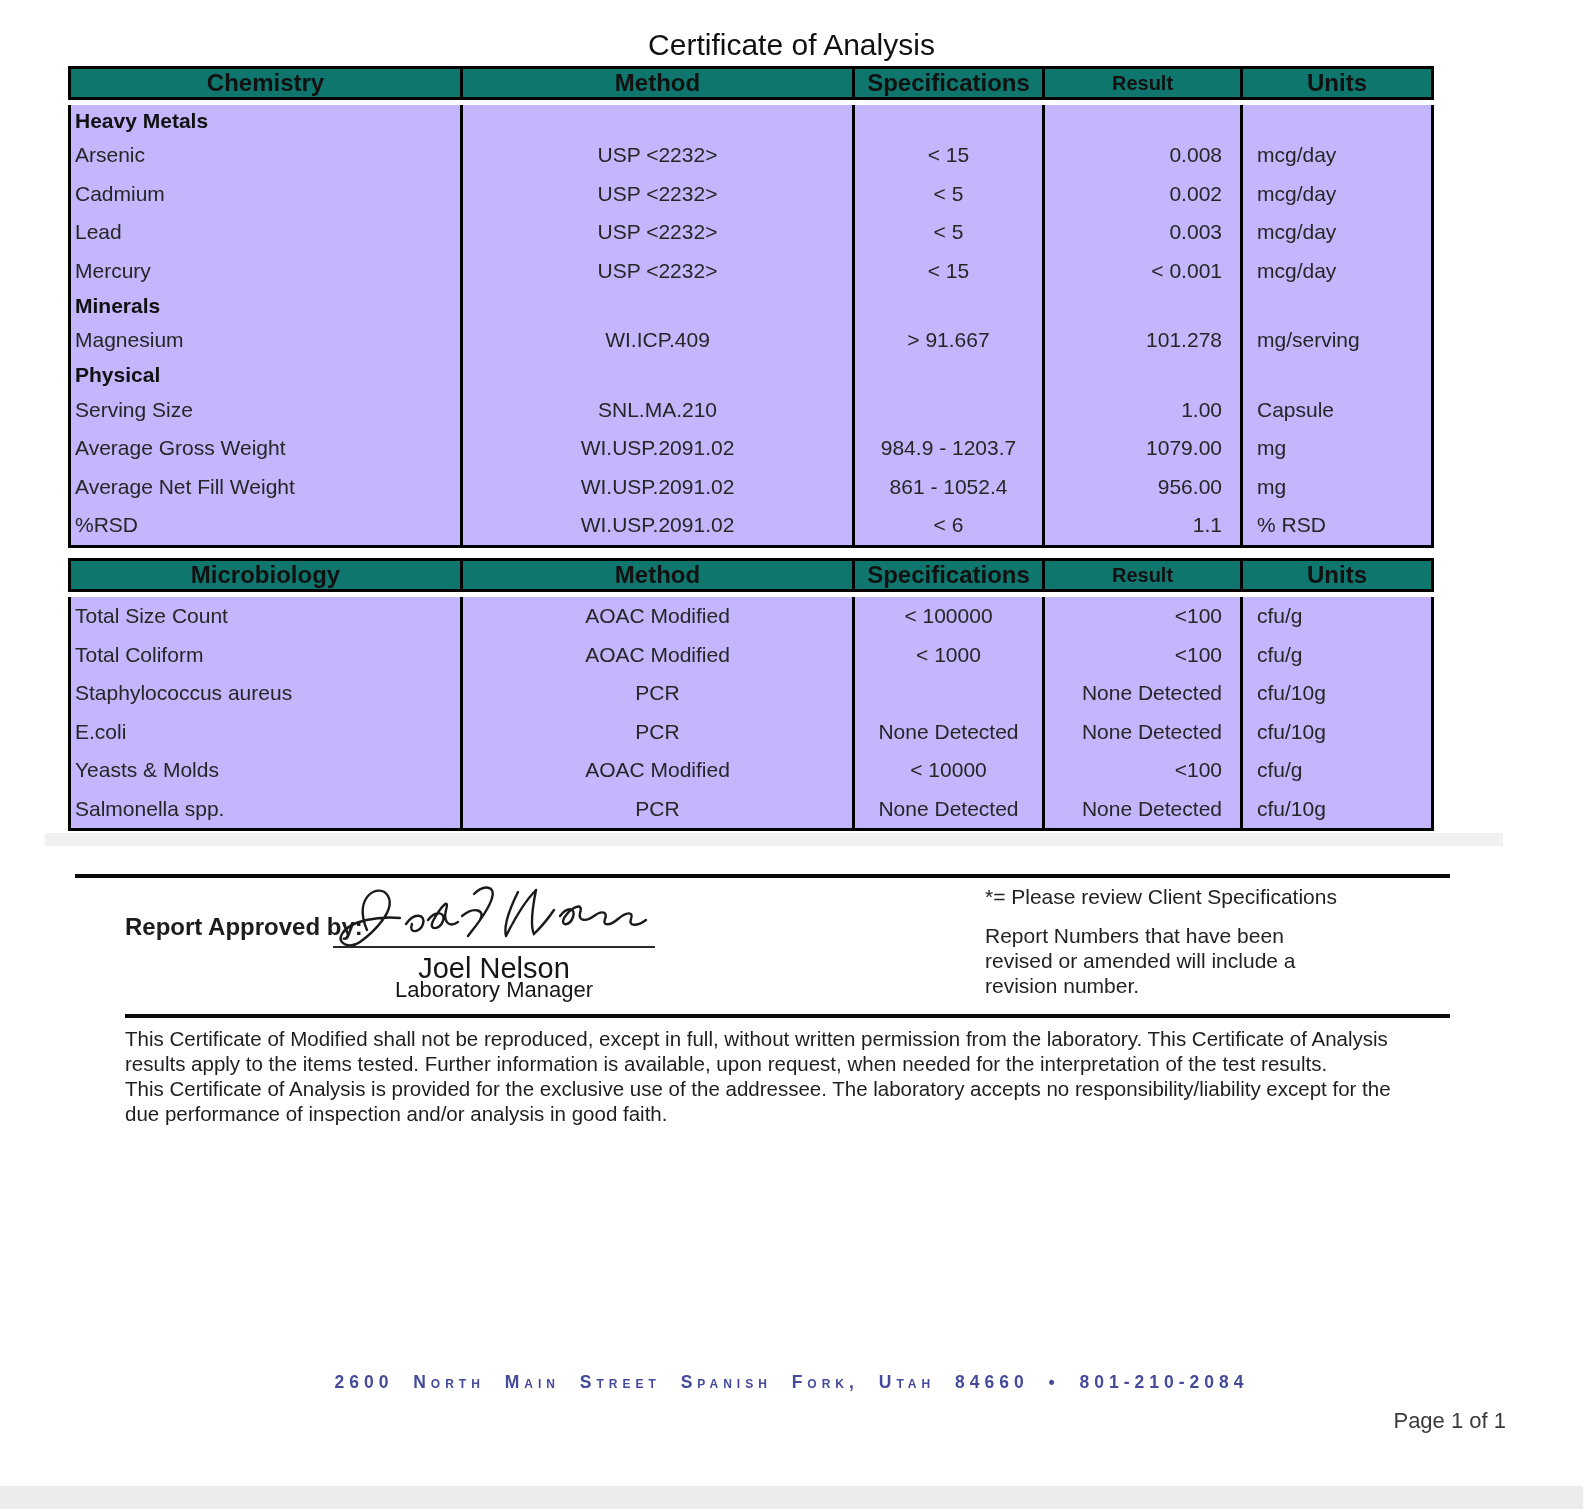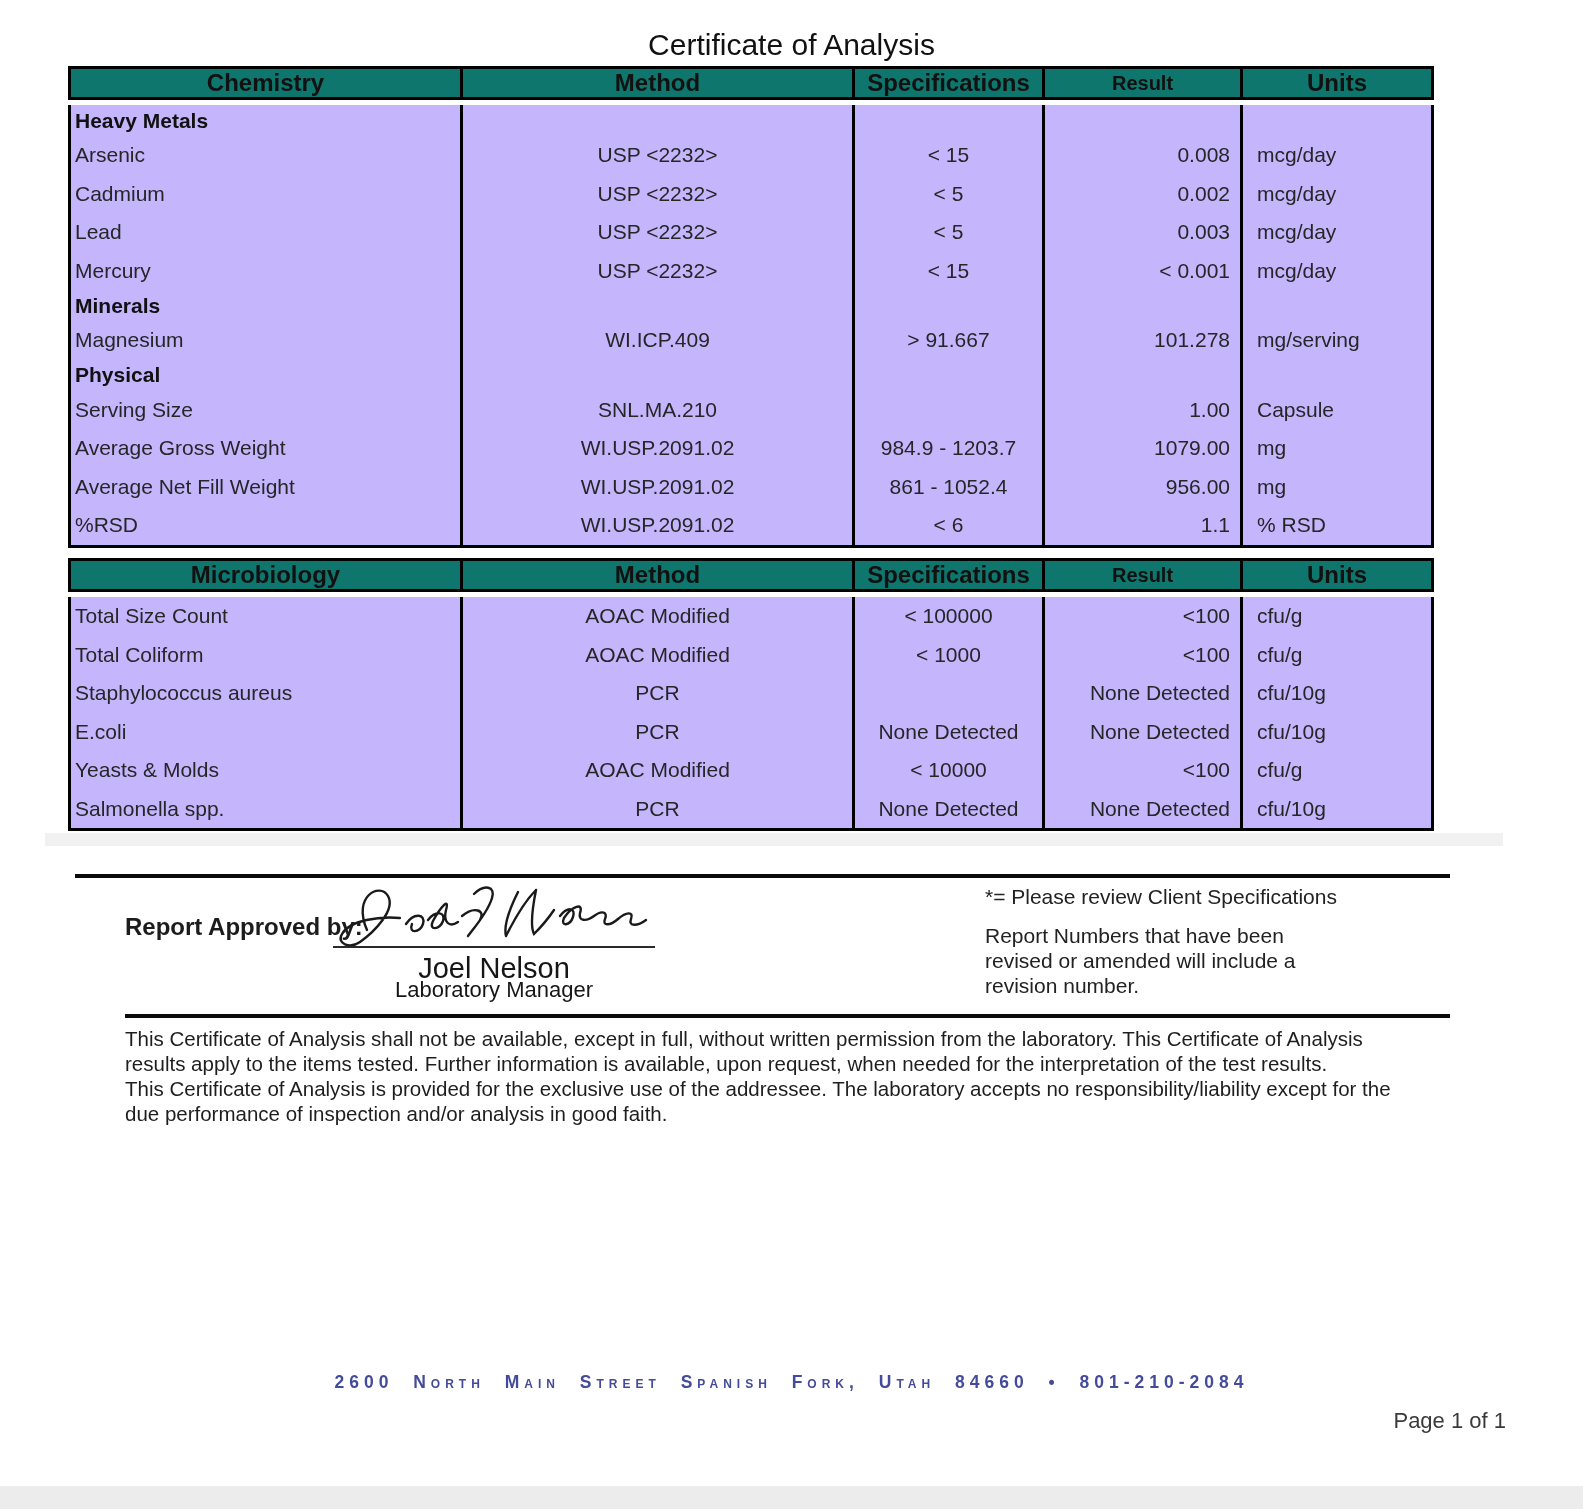--- a/index.html
+++ b/index.html
@@ -59,21 +59,21 @@
   .tr > div {
     box-sizing:border-box;
     display:flex; align-items:center;
     font-size:21px; color:#262626;
     overflow:hidden;
     white-space:nowrap;
   }
   .td-analyte { justify-content:flex-start; padding-left:4px; }
   .td-method  { justify-content:center; border-left:3px solid #000; }
   .td-spec    { justify-content:center; border-left:3px solid #000; }
-  .td-result  { justify-content:flex-end; padding-right:10px; border-left:3px solid #000; }
+  .td-result  { justify-content:flex-end; padding-right:18px; border-left:3px solid #000; }
   .td-units   { justify-content:flex-start; padding-left:14px; border-left:3px solid #000; }
   .tr.section .td-analyte { font-weight:bold; color:#111; }
 
   
   .strip-mid    { left:45px;  top:833px;  width:1458px; height:13px; background:#f1f1f1; }
   .strip-bottom { left:0;     top:1486px; width:1583px; height:23px; background:#ececec; }
   .rule1 { left:75px;  top:874px;  width:1375px; height:4px; background:#0a0a0a; }
   .rule2 { left:125px; top:1014px; width:1325px; height:4px; background:#0a0a0a; }
 
   
@@ -271,19 +271,19 @@
 <div class="abs sig-line"></div>
 <div class="abs signer-name">Joel Nelson</div>
 <div class="abs signer-title">Laboratory Manager</div>
 
 <div class="abs note-asterisk">*= Please review Client Specifications</div>
 <div class="abs note-revision">Report Numbers that have been revised or amended will include a revision number.</div>
 
 <div class="abs rule2"></div>
 
 <div class="abs disclaimer">
-  <div>This Certificate of Analysis shall not be available, except in full, without written permission from the laboratory. This Certificate of Analysis results apply to the items tested. Further information is available, upon request, when needed for the interpretation of the test results.</div>
+  <div>This Certificate of Modified shall not be reproduced, except in full, without written permission from the laboratory. This Certificate of Analysis results apply to the items tested. Further information is available, upon request, when needed for the interpretation of the test results.</div>
   <div>This Certificate of Analysis is provided for the exclusive use of the addressee. The laboratory accepts no responsibility/liability except for the due performance of inspection and/or analysis in good faith.</div>
 </div>
 
 <div class="abs footer-address">2600 North Main Street Spanish Fork, Utah 84660 • 801-210-2084</div>
 <div class="abs page-label">Page 1 of 1</div>
 <div class="abs strip-bottom"></div>
 
 </body></html>

